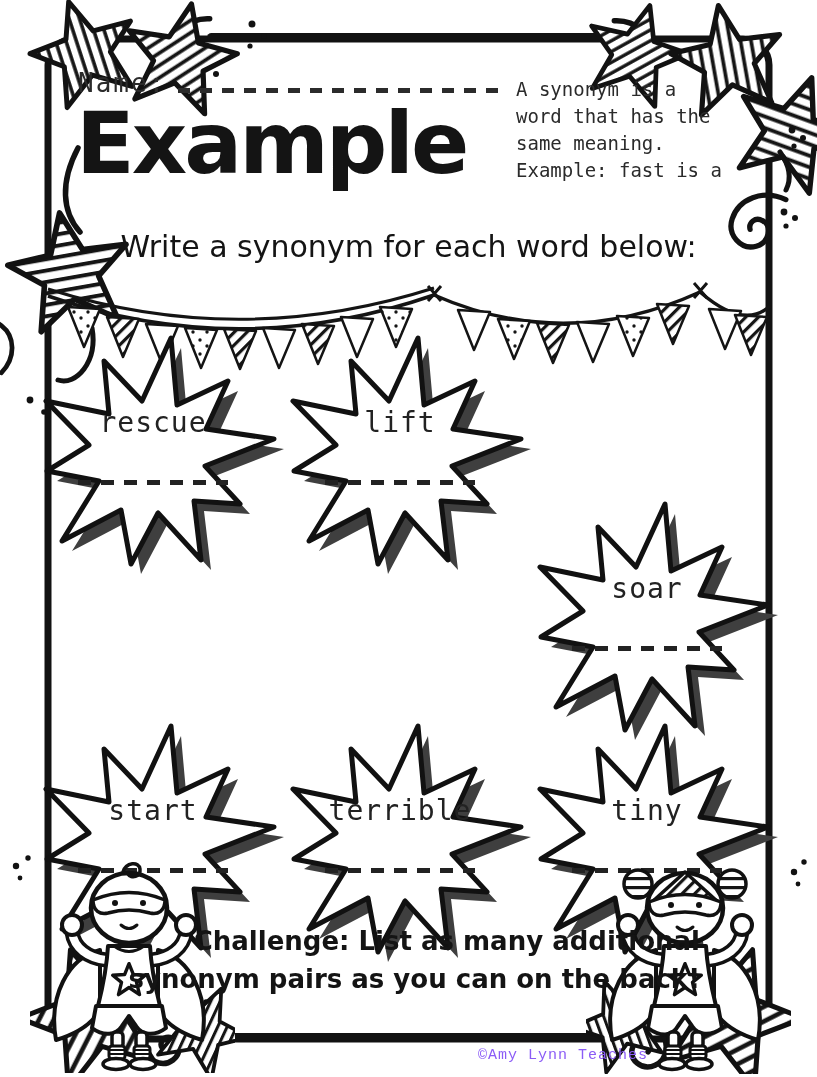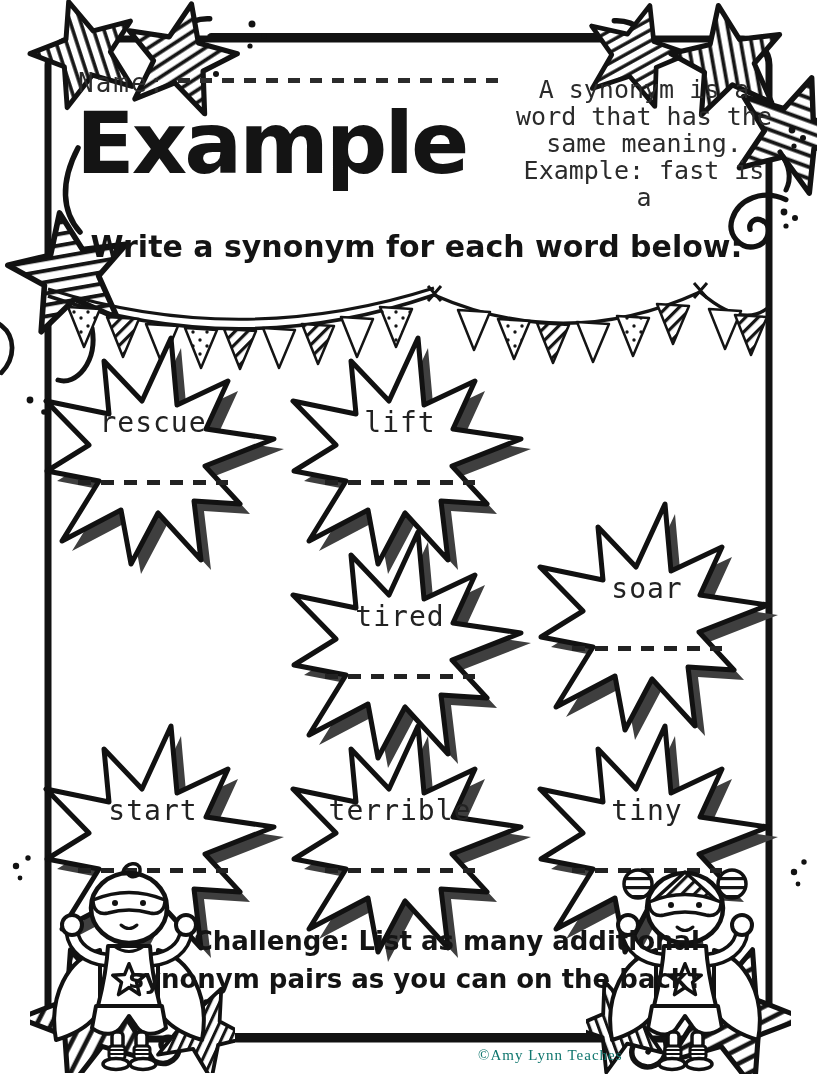--- a/index.html
+++ b/index.html
@@ -1,38 +1,38 @@
 <!DOCTYPE html>
 <html><head>
 <meta charset="utf-8">
 <style>
   html,body{margin:0;padding:0;background:#9a9a9a;}
   .page{position:relative;width:817px;height:1077px;background:#fff;overflow:hidden;
         font-family:"DejaVu Sans",sans-serif;color:#141414;}
   .bg{position:absolute;left:0;top:0;z-index:1;}
-  .name-row{position:absolute;top:68px;left:78px;z-index:3;display:flex;align-items:center;gap:12px;}
+  .name-row{position:absolute;top:68px;left:78px;z-index:3;display:flex;align-items:flex-end;gap:12px;}
   .name-label{font-family:"DejaVu Sans Mono",monospace;font-size:26px;letter-spacing:2px;color:#2b2b2b;}
   .name-line{width:328px;height:5px;margin-bottom:5px;
              background:repeating-linear-gradient(90deg,#2b2b2b 0 12px,transparent 12px 22px);}
   .title{position:absolute;top:96px;left:76px;z-index:3;font-size:86px;font-weight:700;
          letter-spacing:-3px;color:#141414;line-height:1.1;}
-  .definition{position:absolute;top:76px;left:516px;width:256px;z-index:3;text-align:center;
-              font-family:"DejaVu Sans Mono",monospace;font-size:25px;line-height:27px;color:#2b2b2b;}
+  .definition{position:absolute;top:76px;left:516px;width:256px;z-index:3;
+              font-family:"DejaVu Sans Mono",monospace;font-size:19px;line-height:27px;color:#2b2b2b;}
   .instruction{position:absolute;top:229px;left:45px;width:727px;z-index:3;text-align:center;
-               font-size:30px;font-weight:700;color:#141414;margin-left:8px;}
+               font-size:30px;font-weight:400;color:#141414;}
   .burst{position:absolute;width:266px;height:242px;z-index:2;}
   .burst svg{position:absolute;left:0;top:0;overflow:visible;}
   .burst-word{position:absolute;top:72px;left:0;width:100%;text-align:center;
               font-family:"DejaVu Sans Mono",monospace;font-size:28px;letter-spacing:1px;color:#222;}
   .answer-line{position:absolute;top:146px;left:58px;width:150px;height:5px;
                background:repeating-linear-gradient(90deg,#222 0 13px,transparent 13px 23px);}
   .challenge{position:absolute;top:922px;left:118px;width:582px;z-index:6;text-align:right;
              font-size:26px;font-weight:700;line-height:38px;color:#141414;}
   .credit{position:absolute;top:1047px;left:478px;z-index:6;
-          font-family:Liberation Serif, serif;font-size:15px;letter-spacing:1px;color:#0f766e;}
+          font-family:Liberation Mono, monospace;font-size:15px;letter-spacing:1px;color:#8b5cf6;}
   .hero{position:absolute;z-index:5;}
 </style>
 </head>
 <body>
 
 <div class="page">
 
   <svg class="bg" width="817" height="1077" viewBox="0 0 817 1077" aria-hidden="true">
     <defs>
       <pattern id="pv" patternUnits="userSpaceOnUse" width="9" height="9">
@@ -164,28 +164,20 @@
   </div>
   <div class="burst" style="left:267px;top:334px">
     <svg width="266" height="242" viewBox="0 0 266 242">
       <use href="#burstPoly" xlink:href="#burstPoly" transform="translate(10,10)" fill="#3f3f3f"></use>
       <use href="#burstPoly" xlink:href="#burstPoly" fill="#fff" stroke="#111" stroke-width="5" stroke-linejoin="round"></use>
     </svg>
     <span class="burst-word">lift</span>
     <div class="answer-line"></div>
   </div>
 
-  <div class="burst" style="left:267px;top:528px">
-    <svg width="266" height="242" viewBox="0 0 266 242">
-      <use href="#burstPoly" xlink:href="#burstPoly" transform="translate(10,10)" fill="#3f3f3f"></use>
-      <use href="#burstPoly" xlink:href="#burstPoly" fill="#fff" stroke="#111" stroke-width="5" stroke-linejoin="round"></use>
-    </svg>
-    <span class="burst-word">tired</span>
-    <div class="answer-line"></div>
-  </div>
   <div class="burst" style="left:514px;top:500px">
     <svg width="266" height="242" viewBox="0 0 266 242">
       <use href="#burstPoly" xlink:href="#burstPoly" transform="translate(10,10)" fill="#3f3f3f"></use>
       <use href="#burstPoly" xlink:href="#burstPoly" fill="#fff" stroke="#111" stroke-width="5" stroke-linejoin="round"></use>
     </svg>
     <span class="burst-word">soar</span>
     <div class="answer-line"></div>
   </div>
 
   <div class="burst" style="left:20px;top:722px">

